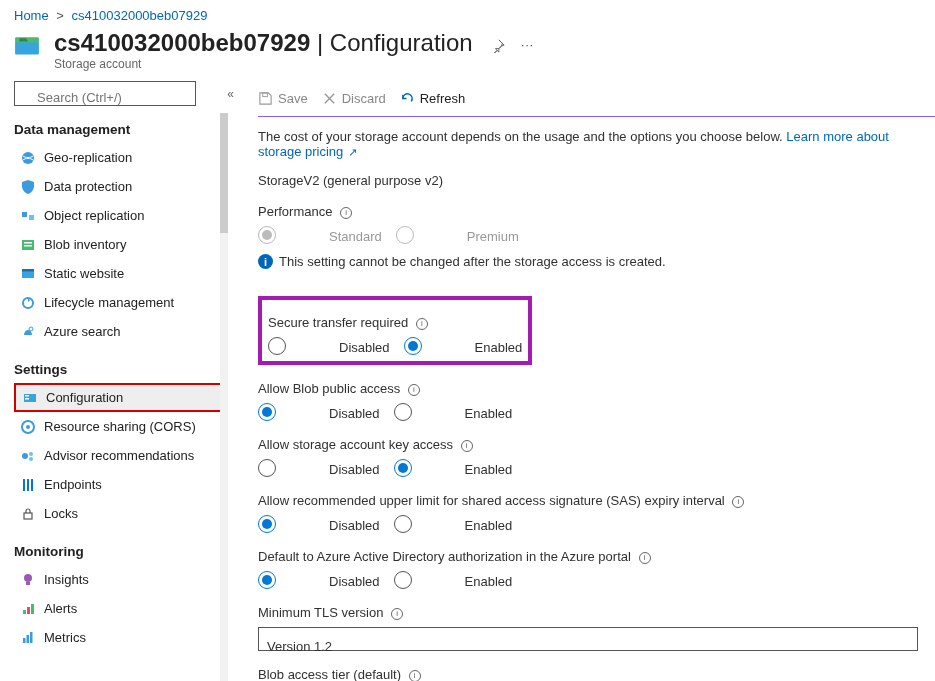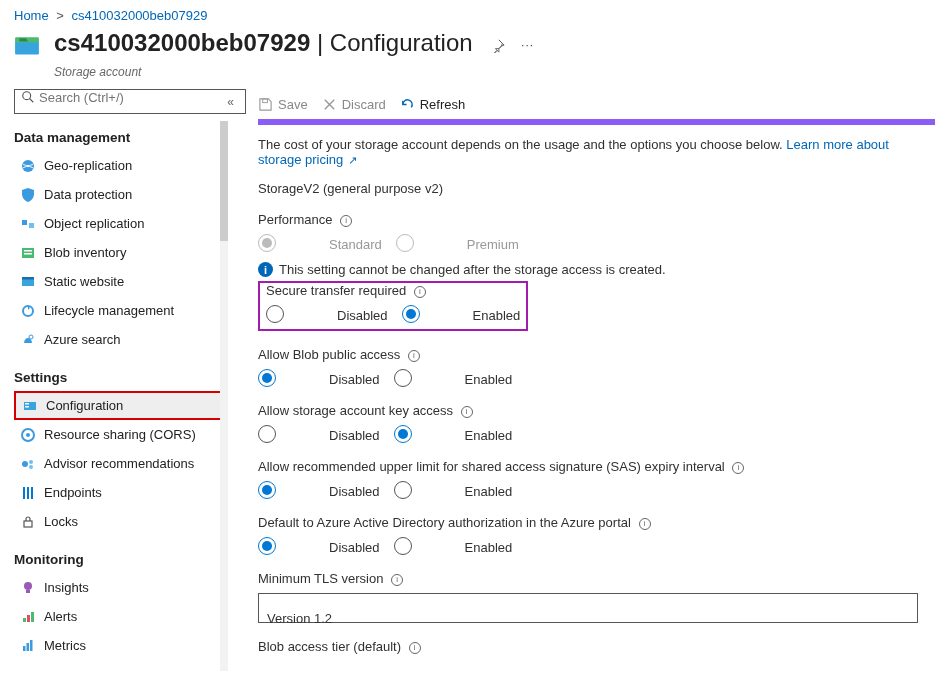--- a/index.html
+++ b/index.html
@@ -6,42 +6,42 @@
   body { font-family: "Segoe UI", Arial, sans-serif; font-size: 13px; color: #323130; background: #fff; width: 935px; }
   a { color: #0067b8; text-decoration: none; }
 
   .breadcrumbs { padding: 8px 14px 2px; font-size: 13px; }
   .breadcrumbs .sep { margin: 0 4px; color: #555; }
 
   .page-header { display: flex; align-items: flex-start; padding: 4px 14px 10px; gap: 6px; }
   .page-header .title-icon { width: 26px; height: 22px; margin-top: 6px; margin-right: 8px; }
   .page-header h1 { font-weight: 600; font-size: 24px; color: #222; }
   .page-header h1 .thin { font-weight: 400; }
-  .page-header .subtitle { font-size: 12px; color: #666; margin-top: 8px; font-style: italic; }
+  .page-header .subtitle { font-size: 12px; color: #666; margin-top: 0px; }
   .page-header .pin { margin-left: 12px; margin-top: 10px; color: #555; cursor: pointer; }
   .page-header .dots { margin-left: 10px; margin-top: 8px; color: #555; cursor: pointer; }
 
   .layout { display: flex; }
   .sidebar { width: 230px; flex: 0 0 230px; padding: 0 4px 10px 14px; position: relative; }
   .sidebar .chevrons { position: absolute; right: -4px; top: 6px; color: #666; cursor: pointer; font-size: 12px; }
-  .search-box { display: flex; align-items: flex-start; border: 1px solid #555; width: 232px; height: 25px; padding: 0 6px; }
+  .search-box { display: flex; align-items: flex-end; border: 1px solid #555; width: 182px; height: 25px; padding: 0 18px; }
   .search-box input { border: none; outline: none; flex: 1; font-size: 13px; background: transparent; }
   .search-box svg { width: 14px; height: 14px; margin-right: 4px; color: #555; }
 
   .side-group-title { font-size: 13.5px; font-weight: 600; margin: 16px 0 6px; color: #222; }
   .side-item { display: flex; align-items: center; height: 29px; padding: 0 6px; cursor: pointer; border-radius: 0; }
   .side-item.selected { background: #eee; border: 2px solid #d40000; }
   .side-item .ic { width: 16px; height: 16px; margin-right: 8px; display: inline-flex; align-items: center; justify-content: center; }
   .side-item .lbl { font-size: 13px; color: #222; }
 
   .main { flex: 1; padding: 0 0 10px 28px; position: relative; }
   .vscroll { position: absolute; left: -10px; top: 32px; bottom: 0; width: 8px; background: #f2f2f2; }
   .vscroll .thumb { width: 100%; height: 120px; background: #ccc; }
 
-  .toolbar { display: flex; align-items: center; height: 36px; border-bottom: 6px solid #8b5cf6; padding-right: 10px; }
+  .toolbar { display: flex; align-items: center; height: 36px; border-bottom: 1px solid #8b5cf6; padding-right: 10px; }
   .toolbar .tbtn { display: inline-flex; align-items: center; margin-right: 14px; font-size: 13px; cursor: pointer; color: #888; }
   .toolbar .tbtn.enabled { color: #222; }
   .toolbar .tbtn svg, .toolbar .tbtn .uic { width: 15px; height: 15px; margin-right: 5px; }
 
   .content { padding-top: 12px; font-size: 13px; color: #323130; }
   .intro { margin-bottom: 14px; }
   .ext-icon { font-size: 11px; margin-left: 2px; }
 
   .field-label { margin-top: 16px; margin-bottom: 6px; font-size: 13px; color: #323130; }
   .info-ic { display: inline-flex; align-items: center; justify-content: center; width: 12px; height: 12px; border: 1px solid #666; border-radius: 50%; font-size: 8px; color: #666; margin-left: 4px; line-height: 1; position: relative; top: -1px; }
@@ -53,24 +53,24 @@
   .radio.disabled .circle { border-color: #bbb; }
   .radio.disabled { color: #999; cursor: default; }
   .radio.checked .circle { border-color: #0078d4; }
   .radio.checked .dot { width: 10px; height: 10px; background: #0078d4; border-radius: 50%; }
   .radio.checked.disabled .circle { border-color: #bbb; }
   .radio.checked.disabled .dot { background: #bbb; }
 
   .info-banner { display: flex; align-items: center; margin-top: 10px; }
   .info-banner .bic { width: 15px; height: 15px; background: #0067b8; color: #fff; border-radius: 50%; display: inline-flex; align-items: center; justify-content: center; font-size: 11px; font-weight: 700; margin-right: 6px; }
 
-  .highlight-box { border: 2px solid #a21caf; display: inline-block; padding: 0 6px 6px; margin-top: 4px; }
+  .highlight-box { border: 4px solid #a21caf; display: inline-block; padding: 15px 6px 6px; margin-top: 27px; }
   .highlight-box .field-label { margin-top: 0; }
 
-  .select-box { border: 1px solid #555; height: 24px; line-height: 22px; padding: 14px 8px; width: 660px; margin-top: 2px; font-size: 13px; }
+  .select-box { border: 1px solid #555; height: 24px; line-height: 22px; padding: 8px 8px; width: 660px; margin-top: 2px; font-size: 13px; }
 
 </style>
 </head>
 <body>
 
 <div class="breadcrumbs">
   <a href="#">Home</a>
   <span class="sep">&gt;</span>
   <a href="#">cs410032000beb07929</a>
 </div>

